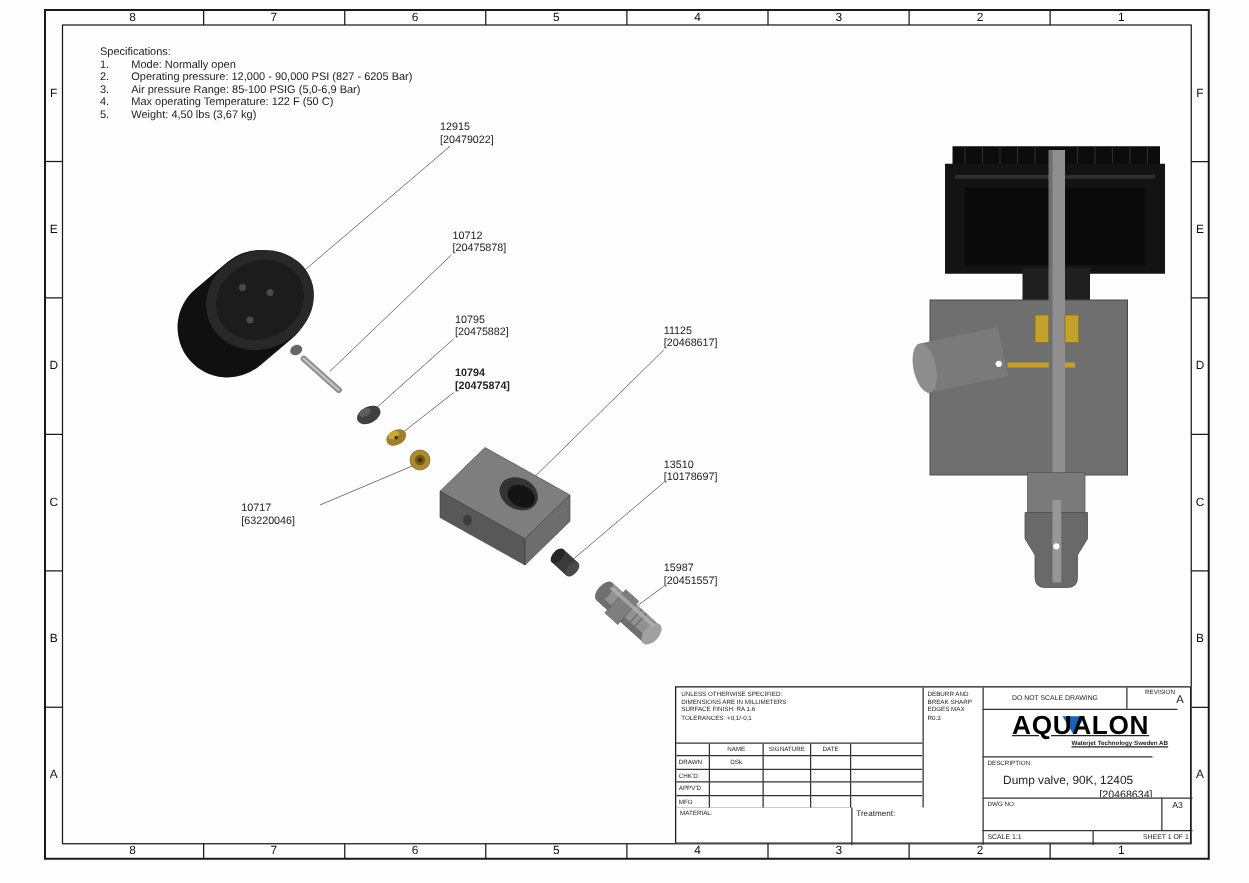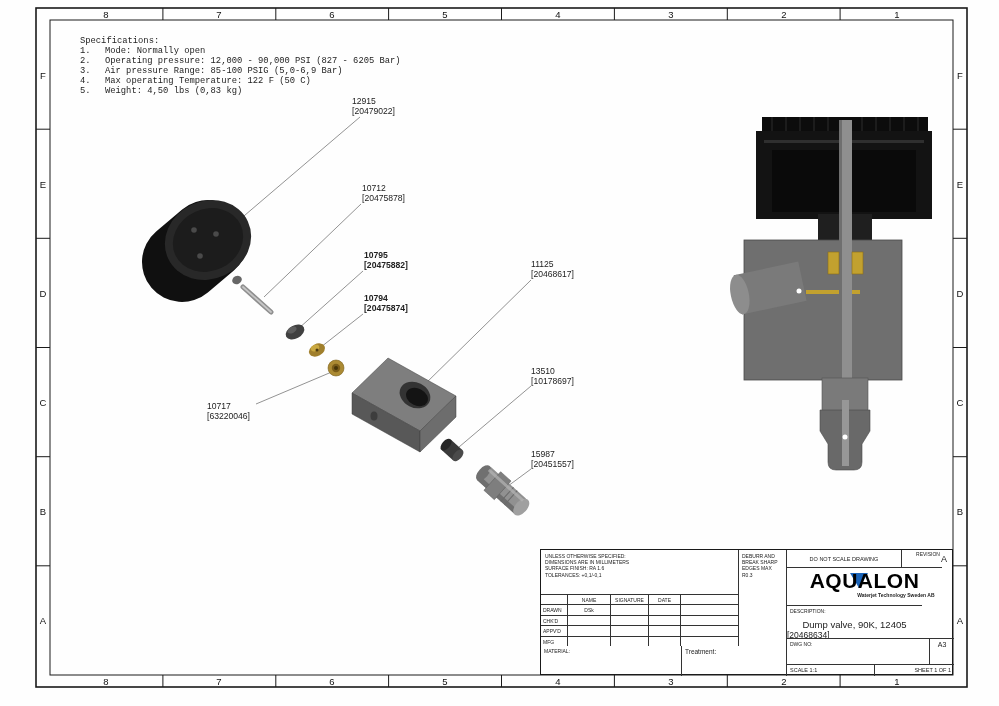--- a/index.html
+++ b/index.html
@@ -5,21 +5,21 @@
   * { margin:0; padding:0; box-sizing:border-box; }
   html,body { background:#ffffff; }
   .sheet { position:relative; width:999px; height:706px; background:#fefefe;
            font-family:"Liberation Sans", sans-serif; overflow:hidden; }
   svg.draw { position:absolute; left:0; top:0; }
 
   .grid-label { position:absolute; transform:translate(-50%,-50%);
                 font-size:9.5px; color:#111; }
 
   .specs { position:absolute; left:80px; top:36px; color:#1d1d1d;
-           font-size:8.8px; line-height:10px;font-family:Liberation Mono, monospace; }
+           font-size:8.8px; line-height:10px; }
   .spec-line { display:flex; }
   .spec-num { width:25px; flex:none; }
 
   .callout { position:absolute; font-size:8.6px; line-height:10px; color:#222; }
 
   .title-block { position:absolute; left:540px; top:549px; width:413px; height:126px;
                  border:1px solid #1a1a1a; background:#fff; color:#222; }
   .tb-cell { position:absolute; overflow:hidden; }
   .bl { border-left:1px solid #333; }
   .bt { border-top:1px solid #333; }
@@ -39,21 +39,21 @@
   .rev-val { position:absolute; right:7px; top:4px; font-size:9px; }
   .logo-inner { position:relative; width:100%; height:100%; text-align:center; }
   .logo-text { position:relative; z-index:1; font-weight:bold; font-size:21px;
                letter-spacing:0.5px; color:#000; line-height:26px; }
   .logo-tri { position:absolute; z-index:0; left:63px; top:5px; width:0; height:0;
               border-left:9px solid transparent; border-right:9px solid transparent;
               border-top:15px solid #1a63b8; }
   .logo-tag { font-size:5px; font-weight:bold; text-align:right;
               width:140px; margin:-2px auto 0 auto; }
   .desc-line1 { font-size:9.5px; text-align:center; margin-top:3px; }
-  .desc-line2 { font-size:8.5px; text-align:left; }
+  .desc-line2 { font-size:8.5px; text-align:right; }
   .dwg-val { font-size:14px; text-align:center; margin-top:16px; }
   .a3 { font-size:7px; text-align:center; padding-top:2px; }
   .scale-cell { font-size:5.5px; line-height:11px; padding-left:3px; }
   .sheet-cell { font-size:5.5px; line-height:11px; text-align:right; padding-right:3px; }
 </style>
 </head>
 <body>
 
 <div class="sheet">
 
@@ -243,45 +243,45 @@
     <div class="spec-line">
         <span class="spec-num">3.</span>
         <span class="spec-text">Air pressure Range: 85-100 PSIG (5,0-6,9 Bar)</span>
       </div>
     <div class="spec-line">
         <span class="spec-num">4.</span>
         <span class="spec-text">Max operating Temperature: 122 F (50 C)</span>
       </div>
     <div class="spec-line">
         <span class="spec-num">5.</span>
-        <span class="spec-text">Weight: 4,50 lbs (0,83 kg)</span>
+        <span class="spec-text">Weight: 4,50 lbs (3,67 kg)</span>
       </div>
   </div>
 
   <div class="callout" style="left:352px;top:96px;">
     <div>12915</div>
     <div>[20479022]</div>
   </div>
   <div class="callout" style="left:362px;top:183px;">
     <div>10712</div>
     <div>[20475878]</div>
   </div>
-  <div class="callout" style="left:364px;top:250px;font-weight:bold;">
+  <div class="callout" style="left:364px;top:250px;">
     <div>10795</div>
     <div>[20475882]</div>
   </div>
   <div class="callout" style="left:364px;top:293px;font-weight:bold;">
     <div>10794</div>
     <div>[20475874]</div>
   </div>
   <div class="callout" style="left:531px;top:259px;">
     <div>11125</div>
     <div>[20468617]</div>
   </div>
-  <div class="callout" style="left:207px;top:401px;">
+  <div class="callout" style="left:193px;top:401px;">
     <div>10717</div>
     <div>[63220046]</div>
   </div>
   <div class="callout" style="left:531px;top:366px;">
     <div>13510</div>
     <div>[10178697]</div>
   </div>
   <div class="callout" style="left:531px;top:449px;">
     <div>15987</div>
     <div>[20451557]</div>
@@ -342,21 +342,21 @@
     </div>
 
     <div class="tb-cell dns bl" style="left:245px;top:0;width:115px;height:17px;">
       <span>DO NOT SCALE DRAWING</span>
     </div>
     <div class="tb-cell bl" style="left:360px;top:0;width:53px;height:17px;">
       <div class="rev-lbl">REVISION</div>
       <div class="rev-val">A</div>
     </div>
 
-    <div class="tb-cell bl bt" style="left:245px;top:17px;width:156px;height:38px;">
+    <div class="tb-cell bl bt" style="left:245px;top:17px;width:156px;height:38px;text-decoration:underline;">
       <div class="logo-inner">
         <span class="logo-tri"></span>
         <div><span class="logo-text">AQUALON</span></div>
         <div class="logo-tag">Waterjet Technology Sweden AB</div>
       </div>
     </div>
 
     <div class="tb-cell bl bt" style="left:245px;top:55px;width:136px;height:33px;">
       <div class="lbl">DESCRIPTION:</div>
       <div class="desc-line1">Dump valve, 90K, 12405</div>

